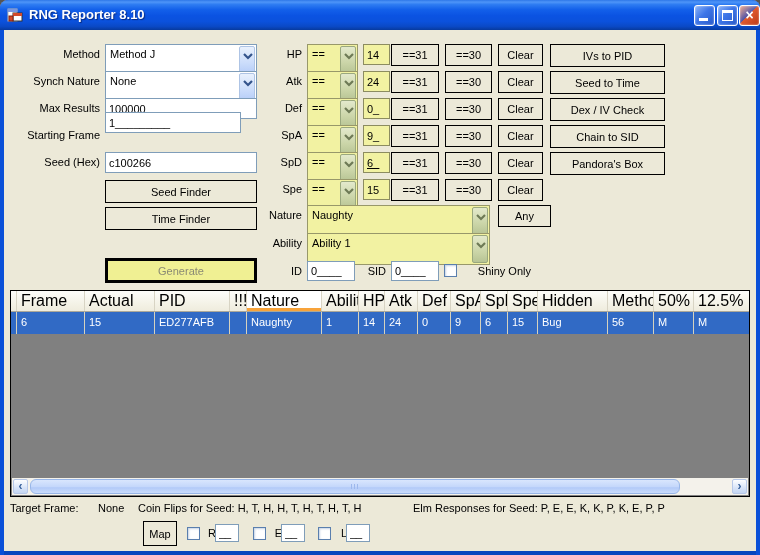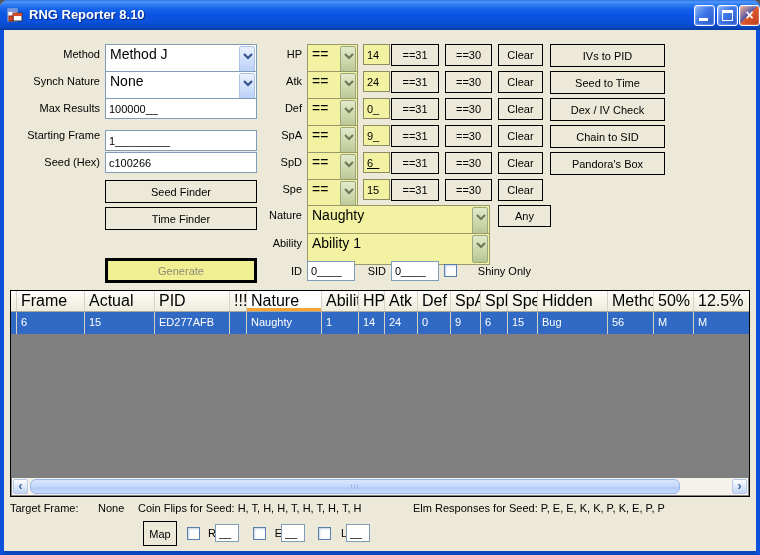--- a/index.html
+++ b/index.html
@@ -34,21 +34,21 @@
   
   .lbl { position:absolute; font-size:11px; color:#000; line-height:21px; text-align:right; white-space:nowrap; }
   .lbl-l { text-align:right; }
   .tf {
     position:absolute; border:1px solid #7F9DB9; background:#fff; color:#000;
     font-family:"Liberation Sans", sans-serif; font-size:11px; padding:0 2px 0 3px; height:21px;
   }
   .tf.yellow { background:#F2F2A2; border-color:#8C8C60; }
   .combo {
     position:absolute; height:32px; border:1px solid #7F9DB9; background:#fff;
-    font-size:14px; line-height:19px; padding-left:4px; white-space:nowrap; overflow:hidden;
+    font-size:11px; line-height:19px; padding-left:4px; white-space:nowrap; overflow:hidden;
   }
   .combo .arrow {
     position:absolute; right:1px; top:1px; bottom:1px; width:16px; border:1px solid #AEC4E5; border-radius:2px;
     background: linear-gradient(180deg,#E9F1FD 0%,#CCDDFB 60%,#B6CDF8 100%);
   }
   .combo .arrow svg { position:absolute; left:3px; top:6px; }
   .combo.yellow { background:#F2F2A2; border-color:#98986A; }
   .combo.yellow .arrow { border-color:#9AA87E; background: linear-gradient(180deg,#E3E9CC 0%,#CBD5A8 60%,#B7C494 100%); }
   .btn {
     position:absolute; border:1px solid #000; background:#ECE9D8; color:#000;
@@ -127,21 +127,21 @@
         <svg width="10" height="7" viewBox="0 0 10 7">
           <path d="M1 1 L5 5 L9 1" stroke="#34548C" stroke-width="2.2" fill="none"></path>
         </svg>
       </span>
   </div>
 
   <span class="lbl" style="left:5px;top:98px;width:95px">Max Results</span>
   <input class="tf" style="left: 105px; top: 98px; width: 152px;" readonly="" value="100000__">
 
   <span class="lbl" style="left:5px;top:125px;width:95px">Starting Frame</span>
-  <input class="tf" style="left: 105px; top: 130px; width: 152px;" readonly="" value="1_________">
+  <input class="tf" style="left: 105px; top: 112px; width: 136px;" readonly="" value="1_________">
 
   <span class="lbl" style="left:5px;top:152px;width:95px">Seed (Hex)</span>
   <input class="tf" style="left: 105px; top: 152px; width: 152px;" readonly="" value="c100266">
 
   <button class="btn" style="left:105px;top:180px;width:152px;height:23px">Seed Finder</button>
   <button class="btn" style="left:105px;top:207px;width:152px;height:23px">Time Finder</button>
   <button class="btn btn-generate" style="left:105px;top:258px;width:152px;height:25px">Generate</button>
 
   <span class="lbl" style="left:268px;top:44px;width:34px">HP</span>
   <div class="combo yellow" style="left:307px;top:44px;width:51px">

